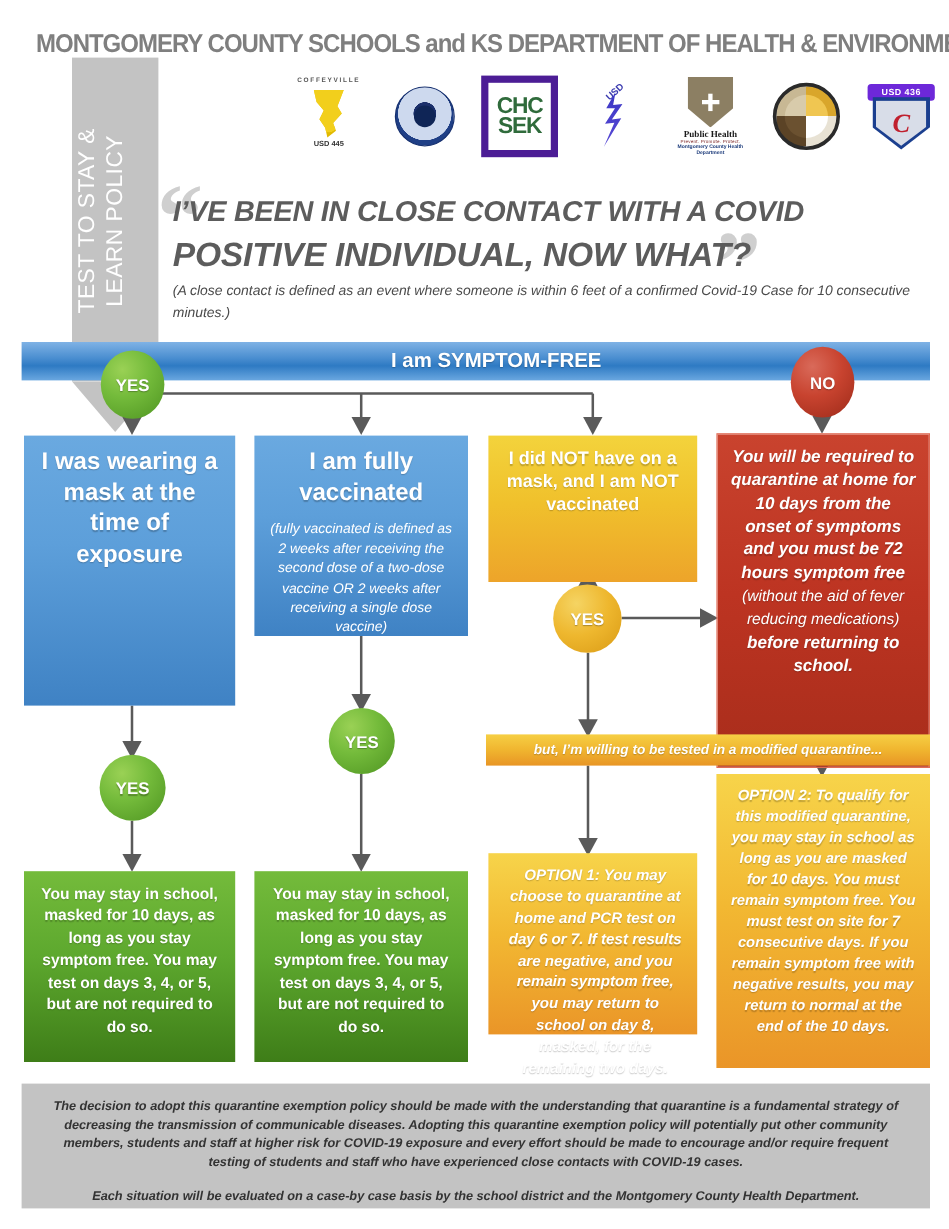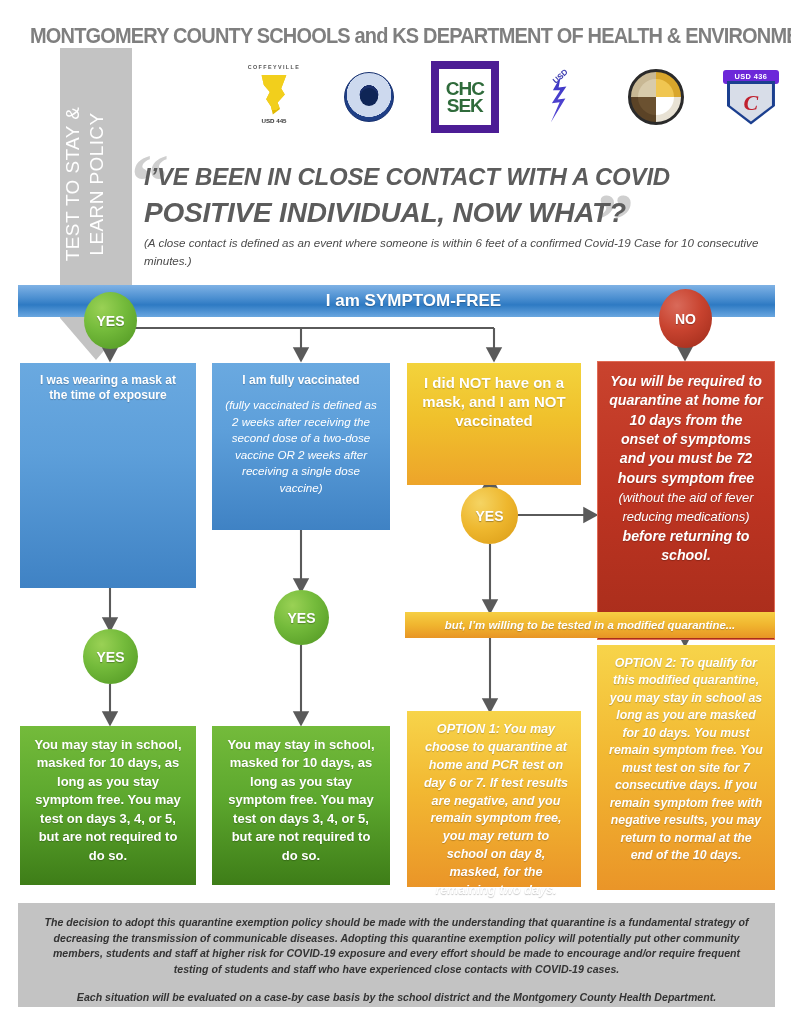--- a/index.html
+++ b/index.html
@@ -27,21 +27,21 @@
   .lg-coffey .arc{position:absolute;top:4px;font-size:5.4px;font-weight:bold;
       color:#555;letter-spacing:1.4px;}
   .lg-coffey .sub{font-size:6.2px;font-weight:bold;color:#333;margin-top:2px;}
 
   .lg-emerg .seal{width:48px;height:48px;border-radius:50%;
       background:radial-gradient(circle at 50% 45%,#1b2f6b 0 26%,#cdd9ee 27% 62%,#1f3f86 63% 100%);
       border:1.6px solid #16306f;display:flex;align-items:center;justify-content:center;}
   .lg-emerg .seal i{display:block;width:18px;height:18px;border-radius:50%;
       background:#0f2556;}
 
-  .lg-chc .box{width:52px;height:56px;background:#fff;border:8px solid #4c1d95;
+  .lg-chc .box{width:52px;height:56px;background:#fff;border:6px solid #4c1d95;
       display:flex;flex-direction:column;align-items:center;justify-content:center;
       line-height:0.92;}
   .lg-chc .box span{font-size:19px;font-weight:bold;color:#2f6b3b;letter-spacing:-1px;}
 
   .lg-usd .mark{font-size:8px;font-weight:bold;color:#3b3bb0;
       transform:rotate(-42deg);}
   .lg-usd .bolt{width:26px;height:46px;
       background:linear-gradient(#3b36c4,#5a4bd6);
       clip-path:polygon(52% 0,22% 30%,50% 30%,18% 58%,48% 56%,14% 100%,70% 48%,40% 50%,74% 22%,44% 24%);
       margin-top:-4px;}
@@ -109,38 +109,38 @@
   .c-red{background:radial-gradient(circle at 34% 28%,#d96a5a 0%,#c8432f 45%,#9c2a19 100%);}
   .c-yellow{background:radial-gradient(circle at 34% 28%,#f5d463 0%,#eeb72e 48%,#d99a15 100%);}
   #yes-top{left:84px;top:292px;width:53px;height:57px;font-size:14px;}
   #no-top{left:659px;top:289px;width:53px;height:59px;font-size:14px;}
   #yes-mid-yellow{left:461px;top:487px;width:57px;height:57px;font-size:14px;}
   #yes-left{left:83px;top:629px;width:55px;height:55px;font-size:14px;}
   #yes-col2{left:274px;top:590px;width:55px;height:55px;font-size:14px;}
 
   
   .fbox{padding:10px 11px 11px;color:#fff;text-align:center;}
-  .fbox .head{font-size:12px;font-weight:bold;line-height:1.28;
+  .fbox .head{font-size:20px;font-weight:bold;line-height:1.28;
       text-shadow:0 1px 1px rgba(0,0,0,.22);}
   .fbox .body{font-size:11.6px;font-style:italic;line-height:1.42;margin-top:9px;}
 
   .blue{background:linear-gradient(#6aa9e0 0%,#5d9fda 40%,#3f82c4 100%);}
   .yellowbox{background:linear-gradient(#f3d33c 0%,#f0c12c 45%,#eda42a 100%);}
   .redbox{background:linear-gradient(#c9432e 0%,#bd3422 48%,#a82d1b 100%);
       border:1px solid #e06b55;}
   .greenbox{background:linear-gradient(#74bb3b 0%,#5da82e 45%,#3e7d18 100%);}
   .orangebox{background:linear-gradient(#f7d44a 0%,#f2b832 45%,#ea9528 100%);}
 
   #box-mask{left:20px;top:363px;width:176px;height:225px;}
   #box-vax{left:212px;top:363px;width:178px;height:167px;}
   #box-nomask{left:407px;top:363px;width:174px;height:122px;}
   #box-quarantine{left:597px;top:361px;width:178px;height:279px;}
   #box-green1{left:20px;top:726px;width:176px;height:159px;}
   #box-green2{left:212px;top:726px;width:178px;height:159px;}
-  #box-opt1{left:407px;top:711px;width:174px;height:176px;padding-left:15px;}
+  #box-opt1{left:407px;top:711px;width:174px;height:151px;padding-left:15px;}
   #box-opt2{left:597px;top:645px;width:178px;height:245px;}
   .greenbox .head{font-size:13px;font-weight:bold;line-height:1.42;}
   .orangebox .head{font-size:12.6px;font-style:italic;font-weight:bold;line-height:1.42;}
   #box-opt2 .head{font-size:12.3px;}
   .yellowbox .head{font-size:15px;}
 
   
   .mix{font-size:14.2px;font-style:italic;font-weight:bold;line-height:1.36;
       text-shadow:0 1px 1px rgba(0,0,0,.22);}
   .mix .reg{font-weight:normal;font-size:13px;}
@@ -181,20 +181,29 @@
       <span>CHC</span>
       <span>SEK</span>
     </div>
   </div>
 
   <div class="logo lg-usd">
     <div class="mark">USD</div>
     <div class="bolt"></div>
   </div>
 
+  <div class="logo lg-ph">
+    <div class="shield">
+        <i></i>
+      </div>
+    <div class="t1">Public Health</div>
+    <div class="t2">Prevent. Promote. Protect.</div>
+    <div class="t3">Montgomery County
+Health Department</div>
+  </div>
 
   <div class="logo lg-indy">
     <div class="seal"></div>
   </div>
 
   <div class="logo lg-cv">
     <div class="banner">USD 436</div>
     <div class="shield">
       <i>C</i>
     </div>

